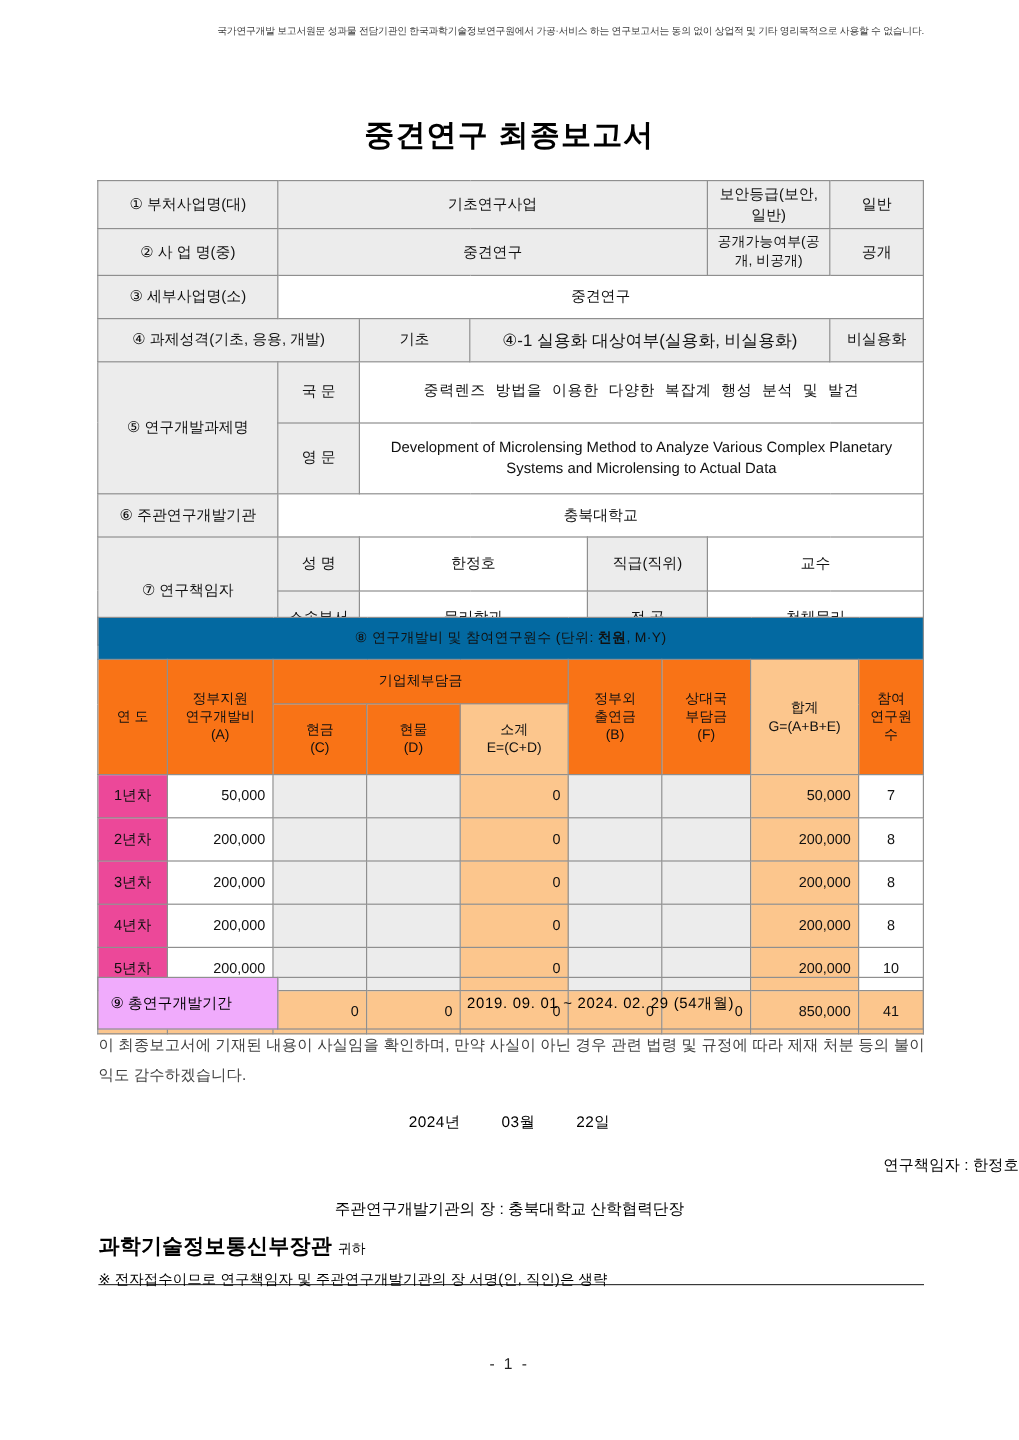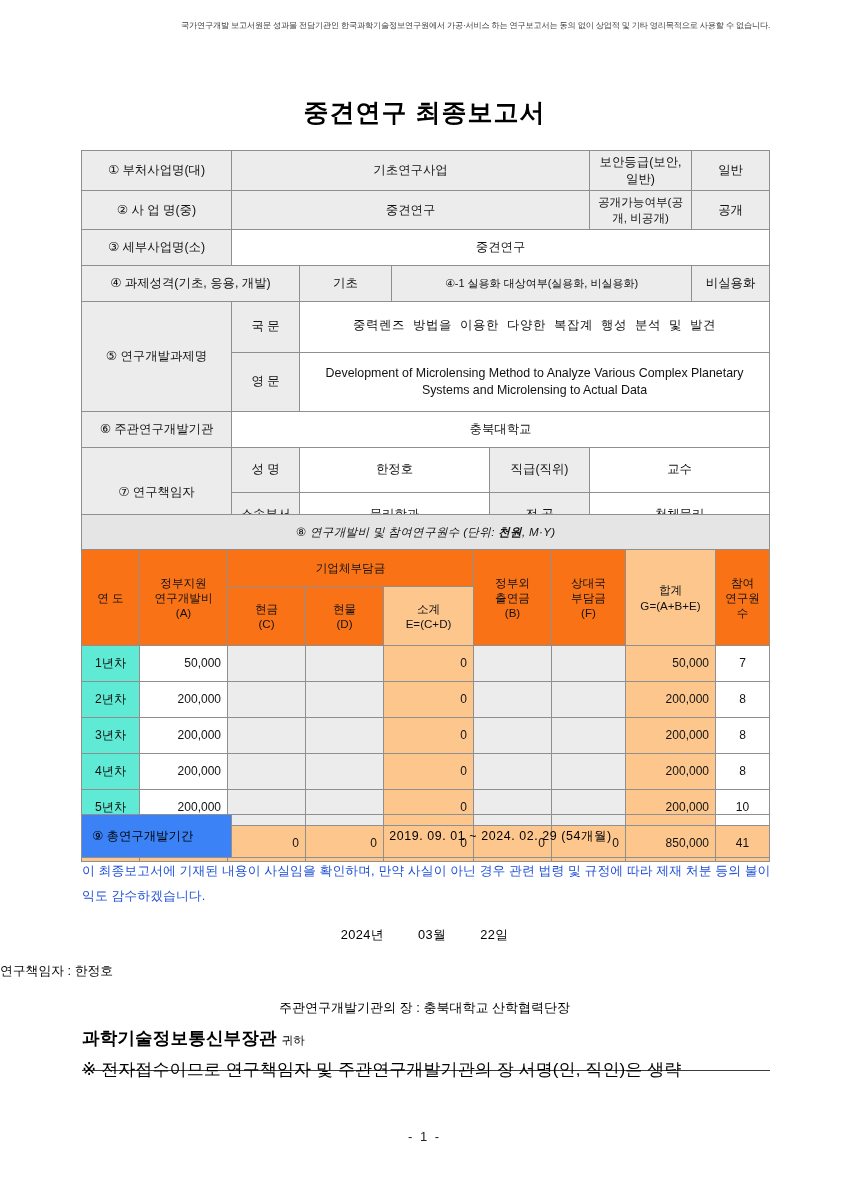--- a/index.html
+++ b/index.html
@@ -75,23 +75,22 @@
     font-size: 11.6px;
     line-height: 1.45;
     color: #222;
   }
   .kor-title { font-size: 12.6px; letter-spacing: 0.6px; font-family: Liberation Mono, monospace; }
 
   
   .budget-caption {
     font-size: 12.6px;
     text-align: center;
-    background: #e5e5e5;
+    background: #0369a1;
     letter-spacing: 0.3px;
-    font-style: italic;
   }
   .budget-caption b { font-weight: bold; }
 
   .budget-table {
     position: absolute;
     top: 514px;
     left: 81px;
     width: 688px;
     border-collapse: collapse;
     table-layout: fixed;
@@ -109,21 +108,21 @@
   .budget-table .gray { background: #f97316; }
   .budget-table .orange { background: #fcc68d; }
   .budget-table .num {
     text-align: right;
     padding-right: 6px;
     font-size: 12px;
     background: #ffffff;
   }
   .budget-table .num.orange { background: #fcc68d; }
   .budget-table .blank { background: #ececec; }
-  .budget-table .yr { background: #5eead4; font-size: 12.2px; }
+  .budget-table .yr { background: #ec4899; font-size: 12.2px; }
   .budget-table .ctr { text-align: center; background:#ffffff; font-size:12px;}
   .budget-table tr.total td { background: #fcc68d; }
   .rowh { height: 36px; }
 
   
   .period-table {
     position: absolute;
     top: 814px;
     left: 81px;
     width: 688px;
@@ -131,52 +130,52 @@
     table-layout: fixed;
   }
   .period-table td {
     border: 1px solid #8f8f8f;
     font-size: 12.4px;
     padding: 6px;
     text-align: center;
     vertical-align: middle;
     height: 30px;
   }
-  .period-table .hd { background: #3b82f6; text-align: left; padding-left: 10px; }
+  .period-table .hd { background: #f0abfc; text-align: left; padding-left: 10px; }
   .period-val { letter-spacing: 0.6px; }
 
   
   .confirm {
     position: absolute;
     top: 858px;
     left: 82px;
     width: 690px;
     font-size: 12.8px;
     line-height: 25px;
     letter-spacing: 0.1px;
-    color: #1d4ed8;
+    color: #404040;
   }
 
   
   .sig-date {
     position: absolute;
     top: 927px;
     left: 0;
     width: 849px;
     text-align: center;
     font-size: 12.8px;
     letter-spacing: 0.4px;
   }
   .sig-date span.gap { display: inline-block; width: 34px; }
   .sig-pi {
     position: absolute;
     top: 963px;
     left: 0;
     width: 849px;
-    text-align: left;
+    text-align: right;
     font-size: 12.8px;
   }
   .sig-org {
     position: absolute;
     top: 999px;
     left: 0;
     width: 849px;
     text-align: center;
     font-size: 13px;
   }
@@ -199,21 +198,21 @@
     font-size: 11.5px;
     margin-left: 5px;
   }
 
   
   .footnote {
     position: absolute;
     top: 1058px;
     left: 82px;
     width: 688px;
-    font-size: 17px;
+    font-size: 12px;
     letter-spacing: 0.1px;
   }
 
   
   .page-number {
     position: absolute;
     top: 1129px;
     left: 0;
     width: 849px;
     text-align: center;
@@ -258,21 +257,21 @@
       </tr>
 
       <tr class="r2">
         <td class="hd lbl-left">③ 세부사업명(소)</td>
         <td colspan="6">중견연구</td>
       </tr>
 
       <tr class="r2">
         <td class="hd lbl-left" colspan="2">④ 과제성격(기초, 응용, 개발)</td>
         <td class="hd">기초</td>
-        <td class="hd" colspan="3" style="font-size:11px">④-1 실용화 대상여부(실용화, 비실용화)</td>
+        <td class="hd" colspan="3" style="font-size:14px">④-1 실용화 대상여부(실용화, 비실용화)</td>
         <td class="hd">비실용화</td>
       </tr>
 
       <tr>
         <td class="hd lbl-left" rowspan="2" style="height:96px">⑤ 연구개발과제명</td>
         <td class="hd" style="height:44px">국  문</td>
         <td class="kor-title" colspan="5">중력렌즈 방법을 이용한 다양한 복잡계 행성 분석 및 발견</td>
       </tr>
 
       <tr>

